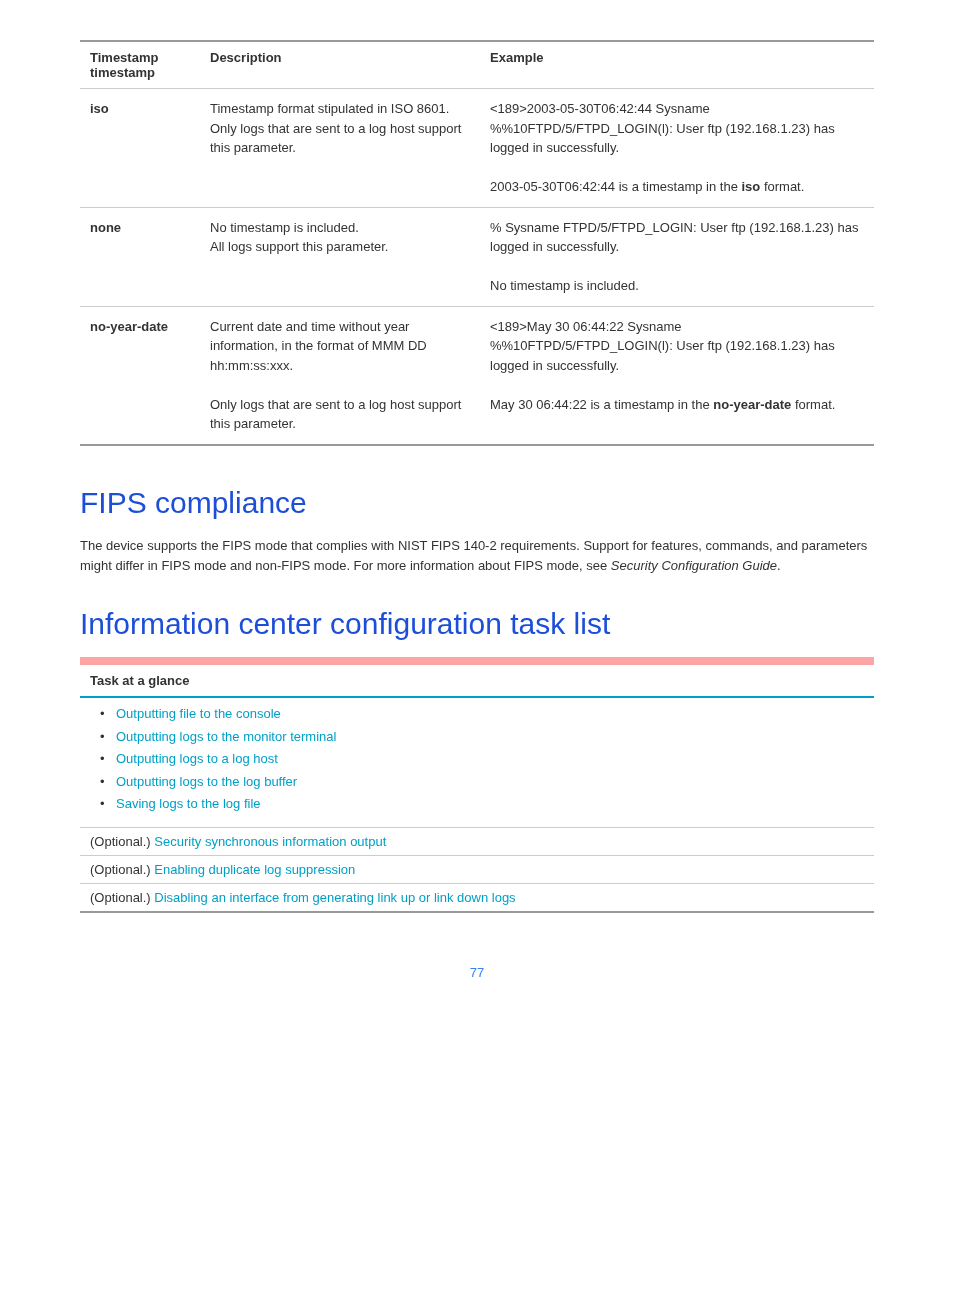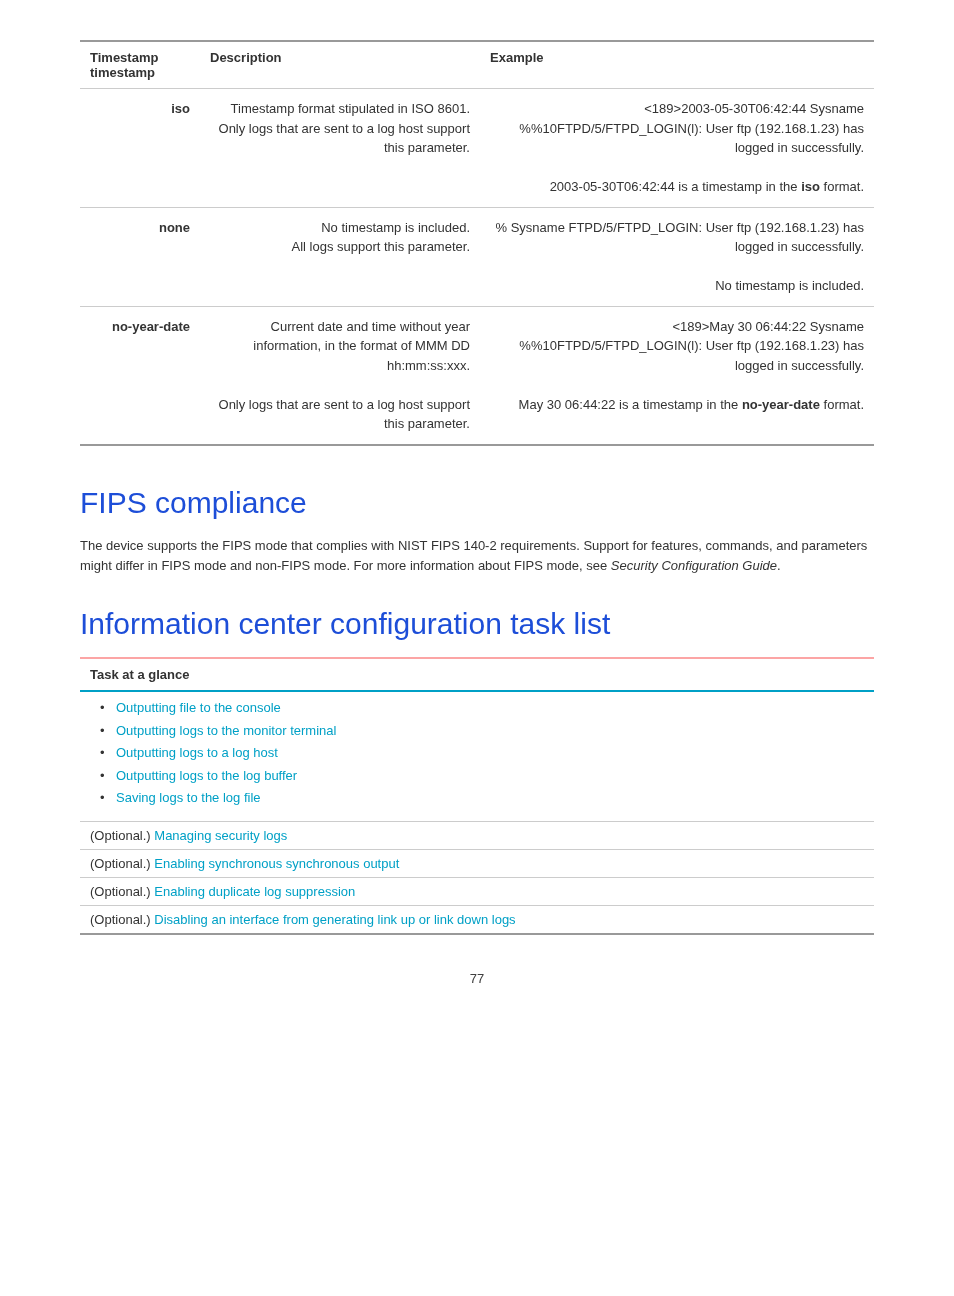--- a/index.html
+++ b/index.html
@@ -27,21 +27,20 @@
       border-top: 2px solid #999;
       border-bottom: 1px solid #ccc;
       vertical-align: top;
     }
     .param-table td {
       padding: 10px 10px;
       vertical-align: top;
       border-bottom: 1px solid #ccc;
       font-size: 13px;
       line-height: 1.5;
-      text-align: right;
     }
     .param-table tr:last-child td {
       border-bottom: 2px solid #999;
     }
     .param-col { width: 120px; font-weight: bold; }
     .desc-col { width: 280px; }
     .example-col { width: auto; }
 
     
     .section-title {
@@ -60,21 +59,21 @@
     }
 
     
     .task-table {
       width: 100%;
       border-collapse: collapse;
       margin-top: 10px;
     }
     .task-table .task-header {
       background: #fff;
-      border-top: 2px solid #fca5a5;
+      border-top: 8px solid #fca5a5;
       border-bottom: 2px solid #00a0c6;
     }
     .task-table .task-header td {
       font-weight: bold;
       font-size: 13px;
       padding: 8px 10px;
     }
     .task-table .perform-row td {
       padding: 8px 10px;
       font-size: 13px;
@@ -111,23 +110,23 @@
       color: #333;
     }
 
     .link {
       color: #00a0c6;
       text-decoration: none;
     }
 
     .page-number {
       text-align: center;
-      margin-top: 36px;
-      font-size: 13px;
-      color: #404040;
+      margin-top: 52px;
+      font-size: 13px;
+      color: #3b82f6;
     }
   </style>
 </head>
 <body>
 
 <table class="param-table">
   <thead>
     <tr>
       <th class="param-col">Timestamp timestamp</th>
       <th class="desc-col">Description</th>
@@ -196,26 +195,21 @@
           <li><a class="link" href="#">Outputting logs to the monitor terminal</a></li>
           <li><a class="link" href="#">Outputting logs to a log host</a></li>
           <li><a class="link" href="#">Outputting logs to the log buffer</a></li>
           <li><a class="link" href="#">Saving logs to the log file</a></li>
         </ul>
       </td>
     </tr>
 
     <tr class="optional-row">
       <td>
-        (Optional.) <a class="link" href="#">Managing security logs</a>
-      </td>
-    </tr>
-    <tr class="optional-row">
-      <td>
-        (Optional.) <a class="link" href="#">Enabling synchronous synchronous output</a>
+        (Optional.) <a class="link" href="#">Security synchronous information output</a>
       </td>
     </tr>
     <tr class="optional-row">
       <td>
         (Optional.) <a class="link" href="#">Enabling duplicate log suppression</a>
       </td>
     </tr>
     <tr class="optional-row">
       <td>
         (Optional.) <a class="link" href="#">Disabling an interface from generating link up or link down logs</a>

